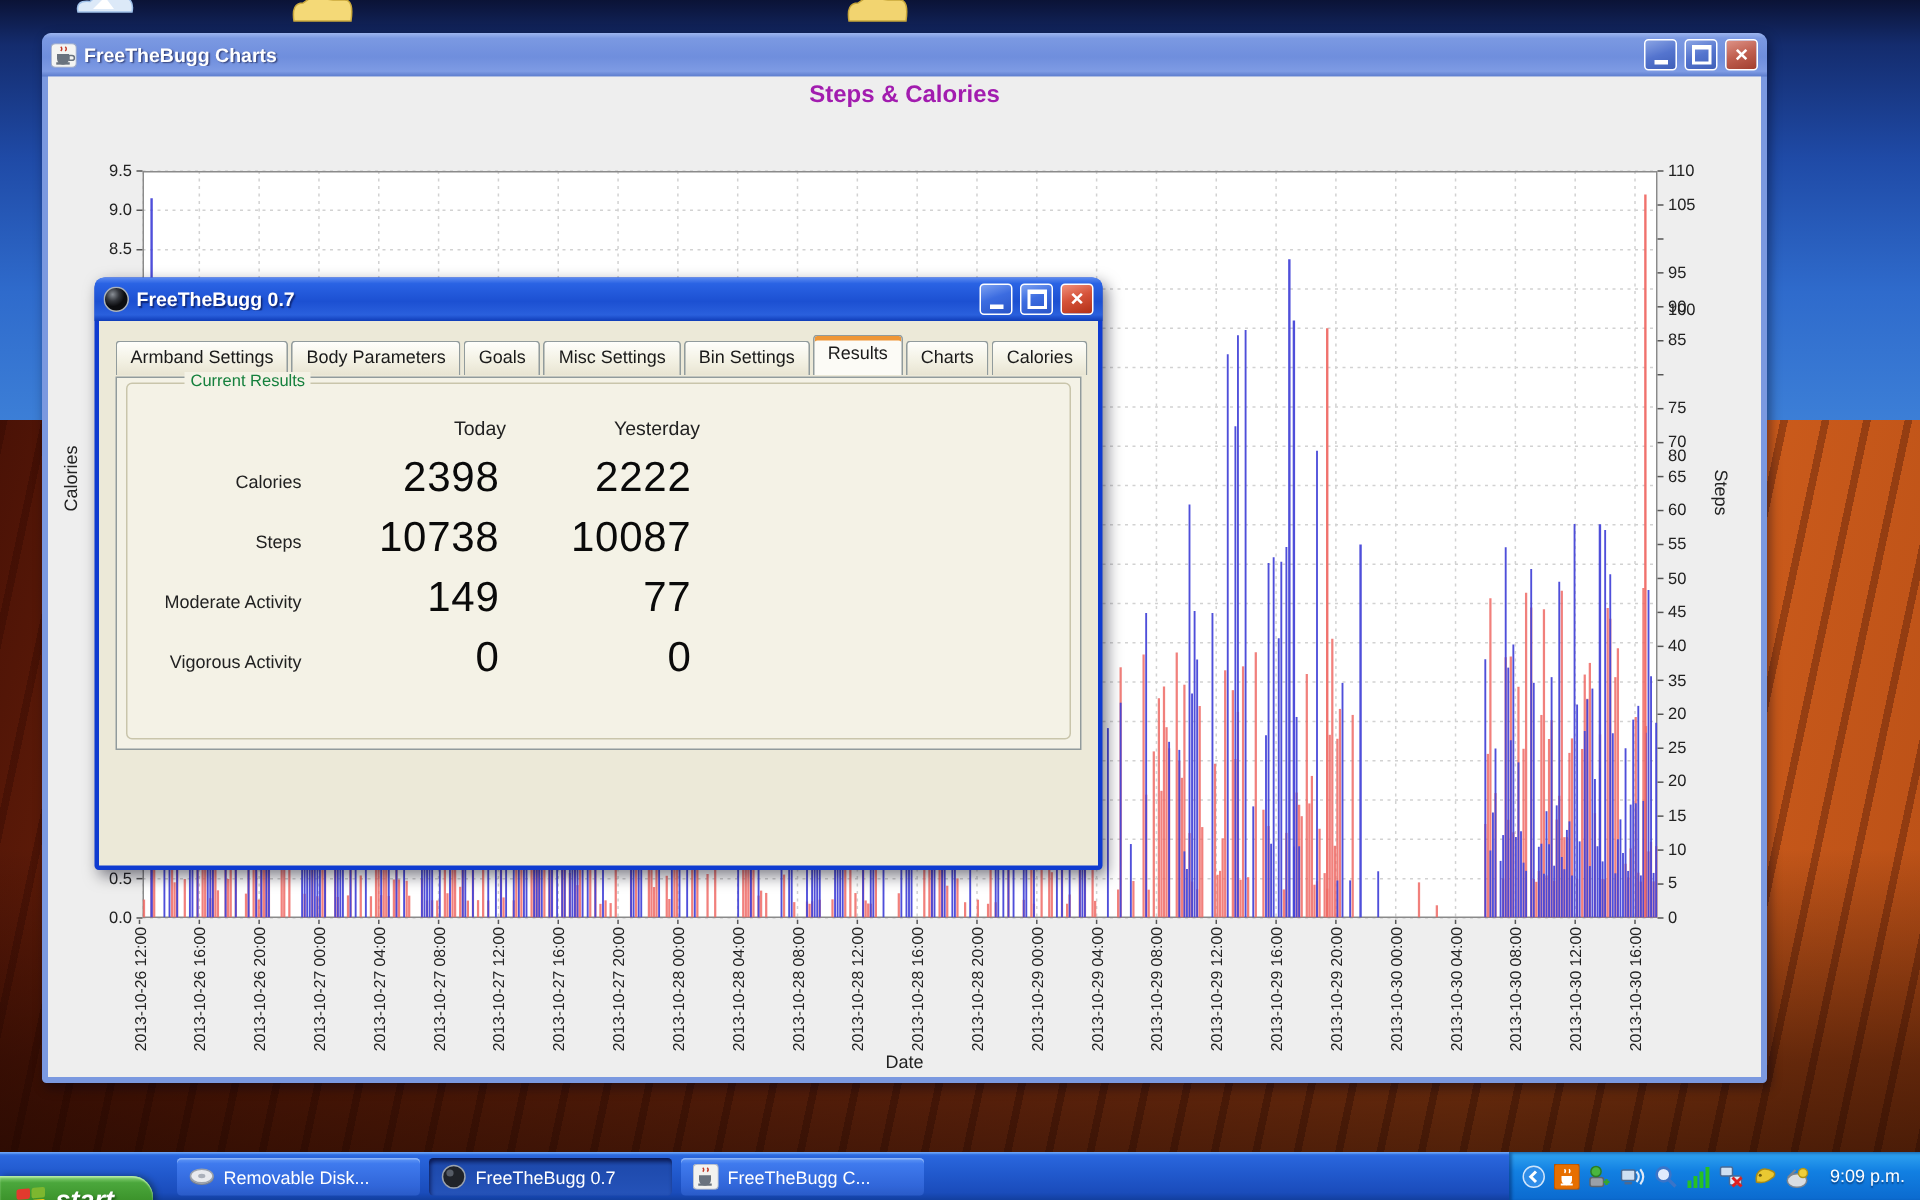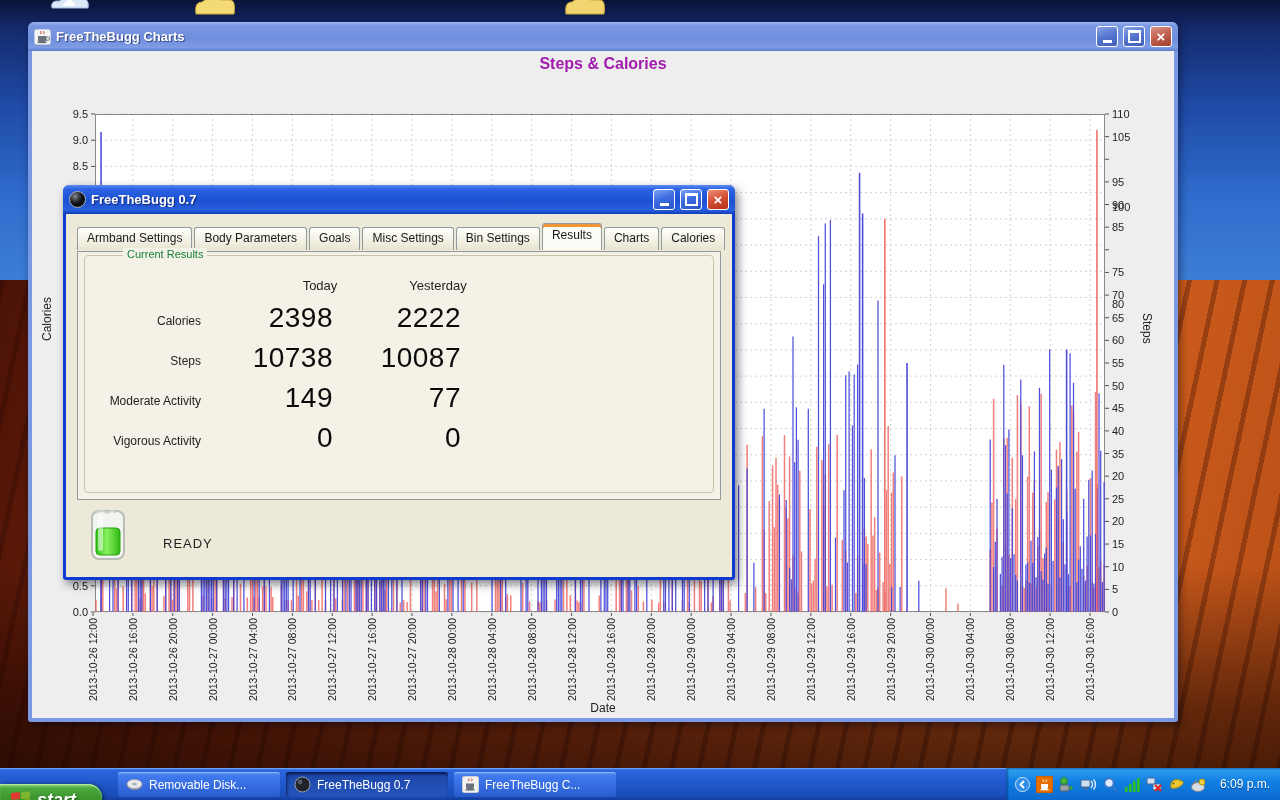--- a/index.html
+++ b/index.html
@@ -902,36 +902,20 @@
                 <div class="rval rv2">77</div>
               </div>
               <div class="rrow" style="top: 166px;">
                 <div class="rlabel">Vigorous Activity</div>
                 <div class="rval rv1">0</div>
                 <div class="rval rv2">0</div>
               </div>
             </div>
         </div>
       </div>
-      <div id="statusrow">
-        <svg style="position:absolute;left:22px;top:4px;" width="40" height="58">
-          <defs>
-              <linearGradient id="liq" x1="0" y1="0" x2="1" y2="0">
-                <stop offset="0%" stop-color="#2fc414"></stop>
-                <stop offset="45%" stop-color="#8bf060"></stop>
-                <stop offset="100%" stop-color="#2fb912"></stop>
-              </linearGradient>
-            </defs>
-          <rect x="4" y="6" width="32" height="48" rx="7" fill="#f2f4f0" stroke="#b9bdb6" stroke-width="2"></rect>
-          <rect x="8" y="23" width="24" height="27" rx="4" fill="url(#liq)" stroke="#24a20c"></rect>
-          <path d="M8 8 q6 -4 11 0 q6 -4 9 0" fill="none" stroke="#cfd3cc" stroke-width="2"></path>
-          <rect x="10" y="10" width="5" height="36" rx="2.5" fill="rgba(255,255,255,.55)"></rect>
-        </svg>
-        <div id="ready">READY</div>
-      </div>
     </div>
   </div>
 
   <div id="taskbar">
     <div id="startbtn">
       <svg width="21" height="19">
           <g transform="skewY(-5)">
             <rect x="1" y="2" width="9" height="7" rx="1.5" fill="#e23a2e"></rect>
             <rect x="11" y="2" width="9" height="7" rx="1.5" fill="#7db72f"></rect>
             <rect x="1" y="10" width="9" height="7" rx="1.5" fill="#3b6ff0"></rect>
@@ -1024,17 +1008,17 @@
             </svg>
           </span>
           <span style="display: block;">
             <svg class="tico" viewBox="0 0 17 17">
               <ellipse cx="8" cy="11" rx="6.5" ry="4.5" fill="#d8dde2" stroke="#7c848e"></ellipse>
               <circle cx="12" cy="6" r="3" fill="#f0cf3a" stroke="#b09414"></circle>
               <path d="M2 9 L7 4" stroke="#7c848e" stroke-width="1.4"></path>
             </svg>
           </span>
         </span>
-      <span id="clock">6:09 p.m.</span>
+      <span id="clock">9:09 p.m.</span>
     </div>
   </div>
 
 </div>
 
 </body></html>

